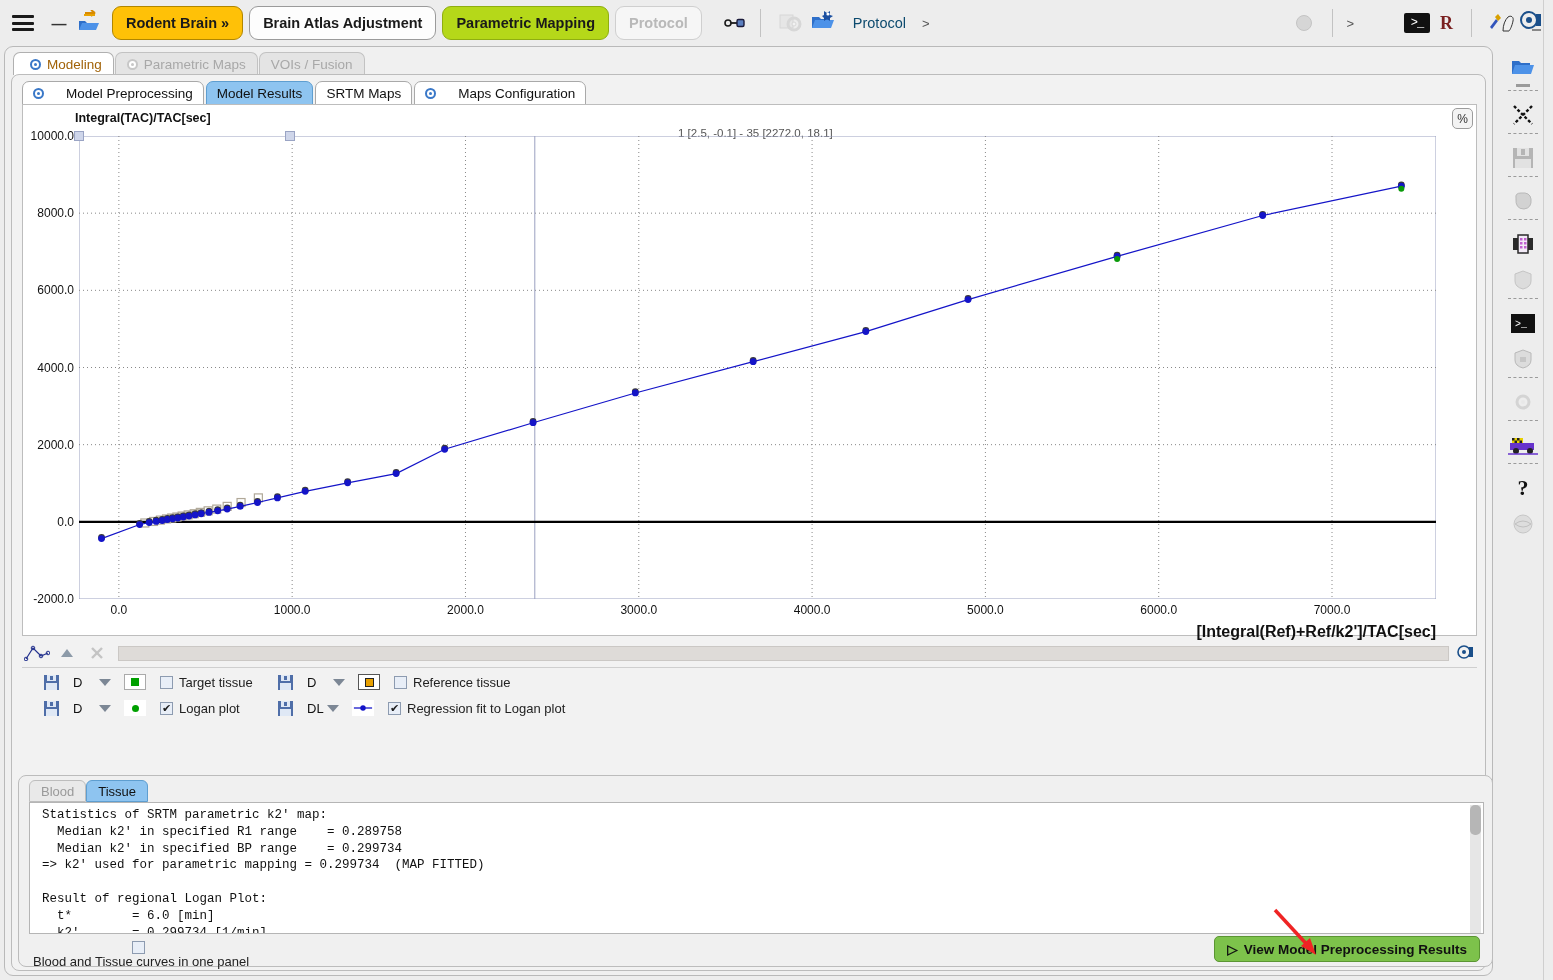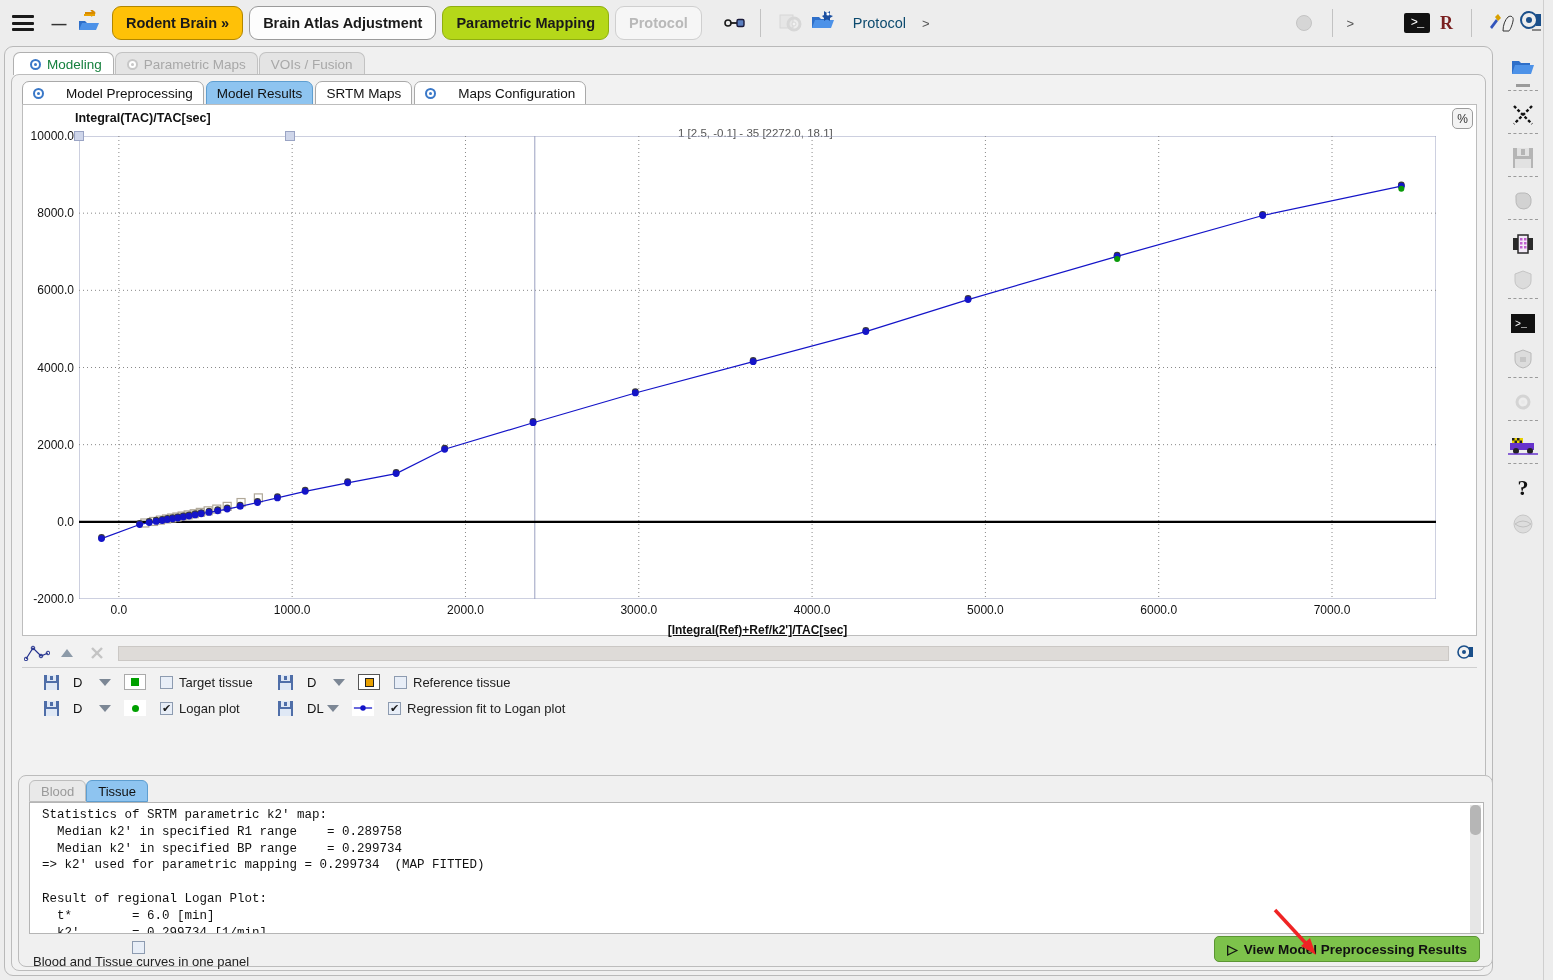--- a/index.html
+++ b/index.html
@@ -53,21 +53,21 @@
   }
 
   
   .tabrow1 { position: absolute; left: 8px; top: 4px; height: 24px; display: flex; align-items: flex-end; }
   .tab1 {
     height: 23px; padding: 0 11px; display: flex; align-items: center; gap: 6px;
     font-size: 13.5px; border: 1px solid #c2c2c2; border-bottom: none;
     border-radius: 7px 7px 0 0; background: #e4e4e4; color: #a8a8a8; cursor: pointer;
     margin-right: 1px;
   }
-  .tab1.active { background: #ffffff; color: #15803d; border-color: #b0b0b0; padding-left: 16px; }
+  .tab1.active { background: #ffffff; color: #a16207; border-color: #b0b0b0; padding-left: 16px; }
   .radiodot { width: 11px; height: 11px; border-radius: 50%; border: 2px solid #3a78c8; background: #fff;
      position: relative; flex: none;}
   .radiodot::after { content:''; position:absolute; left:2px; top:2px; width:3px; height:3px; border-radius:50%; background:#3a78c8;}
   .radiodot.dim { border-color: #c7c7c7; }
   .radiodot.dim::after { background: #c7c7c7; }
 
   
   .inner-panel { position: absolute; left: 6px; top: 27px; width: 1475px; height: 897px;
       border: 1px solid #bcbcbc; border-radius: 8px; background: #f2f2f2; }
 
@@ -87,22 +87,22 @@
   .pct-btn { position: absolute; right: 3px; top: 3px; width: 21px; height: 21px;
      border: 1px solid #9c9c9c; border-radius: 5px; background: #f3f3f3;
      font-size: 12px; display:flex; align-items:center; justify-content:center; color:#333; cursor:pointer;}
   .chart-title { position: absolute; left: 52px; top: 6px; font-size: 12.5px; font-weight: bold; color: #111;}
   .chart-range { position: absolute; left: 655px; top: 22px; font-size: 11.5px; color: #555;}
   .plotarea { position: absolute; left: 56px; top: 31px; width: 1357px; height: 463px; }
   .ylabel { position: absolute; right: 100%; margin-right: 5px; font-size: 12px; color: #111;
     transform: translateY(-50%); white-space: nowrap; font-family: "Liberation Sans", sans-serif;}
   .xlabel { position: absolute; top: 100%; margin-top: 4px; font-size: 12px; color: #111;
     transform: translateX(-50%); white-space: nowrap;}
-  .xaxis-title { position: absolute; left: 56px; width: 1357px; top: 518px; text-align: center;
-    font-size: 12px; font-weight: bold; color: #111; text-decoration: underline;}
+  .xaxis-title { position: absolute; left: 56px; width: 1357px; top: 518px; text-align: right;
+    font-size: 16px; font-weight: bold; color: #111;}
   .sl-handle { position: absolute; width: 10px; height: 10px; background: #cfd6ea; border: 1px solid #9aa4c4; }
 
   
   .curve-toolbar { position: absolute; left: 10px; top: 565px; width: 1455px; height: 26px;
      display: flex; align-items: center; }
   .ct-icon { width: 30px; height: 22px; display:flex; align-items:center; justify-content:center; cursor:pointer;}
   .ct-field { flex: 1; height: 15px; background: #dedbd8; border: 1px solid #cbc8c5; margin: 0 6px;}
   .ct-right { width: 22px; height: 20px; display:flex; align-items:center; justify-content:center;}
 
   .legendbox { position: absolute; left: 10px; top: 592px; width: 1455px; height: 55px;

